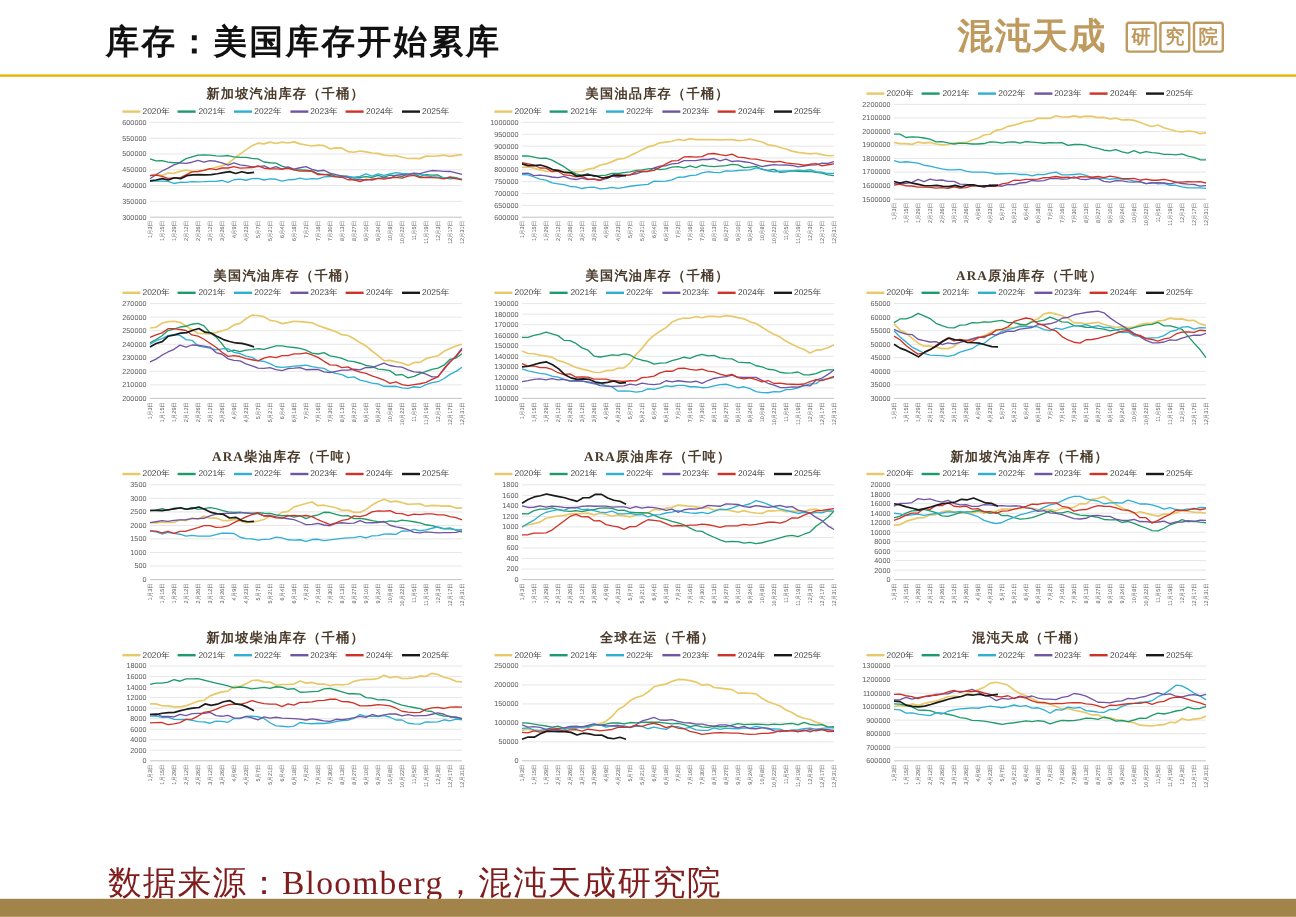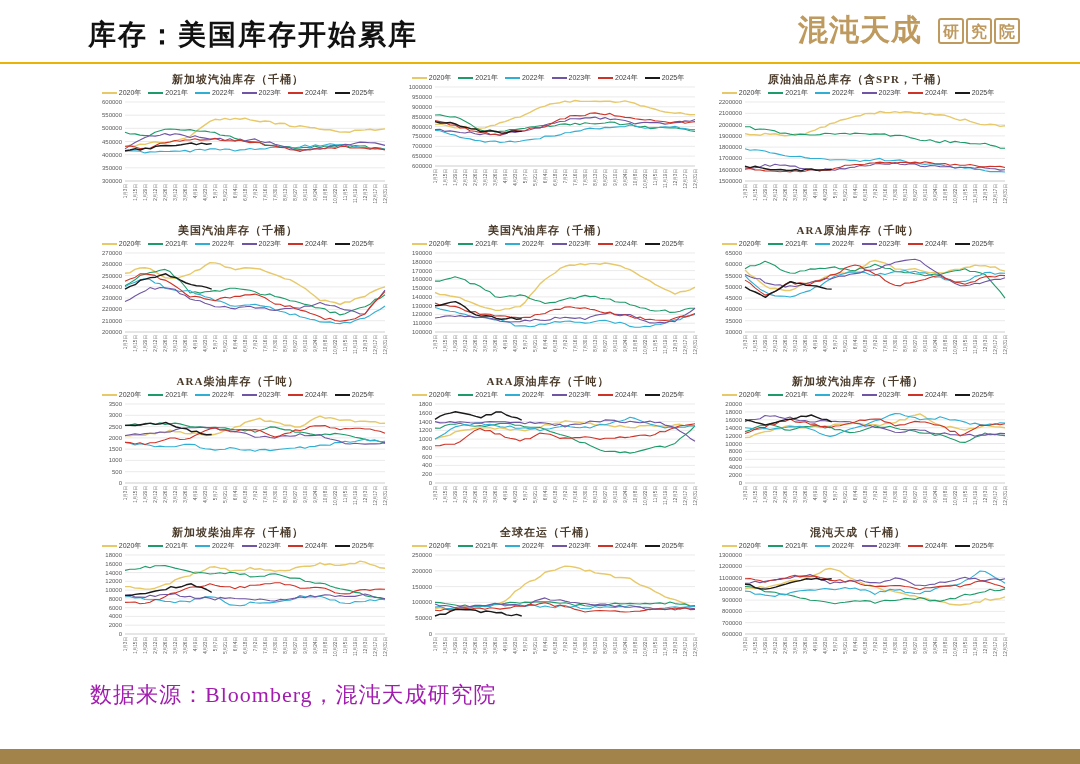--- a/index.html
+++ b/index.html
@@ -21,21 +21,21 @@
   .chart { width:306px; height:151px; }
   .chart-title { text-align:center; font-size:11px; font-weight:600; color:#4a3b2a;
                  letter-spacing:1px; height:15px; line-height:15px; white-space:nowrap; }
   .chart-legend { display:flex; justify-content:center; align-items:center; gap:7px;
                   height:12px; }
   .legend-item { display:flex; align-items:center; gap:2px; }
   .legend-swatch { display:inline-block; width:15px; height:2px; }
   .legend-label { font-size:7px; color:#404040; font-family:"Liberation Sans",sans-serif; }
   .plot-svg { display:block; }
   
-  .footer-source { position:absolute; left:90px; top:680px; font-size:22px; color:#a21caf;
+  .footer-source { position:absolute; left:90px; top:717px; font-size:28px; color:#7f1d1d;
                    letter-spacing:1px; }
   .bottom-bar { position:absolute; left:0; top:749px; width:1080px; height:15px; }
 </style>
 </head>
 <body>
 
 <div class="header">
   <div class="page-title">库存：美国库存开始累库</div>
   <div class="logo">
     <span class="logo-main">混沌天成</span>
@@ -120,20 +120,21 @@
         <text x="300.0" y="85" transform="rotate(-90 300.0 85)" text-anchor="end" font-size="4.6" fill="#595959" dy="1.6" font-family="Liberation Sans, sans-serif">12月31日</text>
         <path d="M40.0 47.8L45.0 46.2L50.0 47.2L55.0 45.2L60.0 45.4L65.0 43.8L70.0 42.8L75.0 43.8L80.0 43.7L85.0 42.7L90.0 41.8L95.0 40.4L100.0 39.2L105.0 37.3L110.0 33.1L115.0 29.4L120.0 25.9L125.0 22.4L130.0 20.3L135.0 20.9L140.0 19.4L145.0 20.6L150.0 19.4L155.0 20.2L160.0 19.2L165.0 20.9L170.0 21.8L175.0 22.7L180.0 22.0L185.0 22.4L190.0 25.0L195.0 24.2L200.0 24.5L205.0 27.3L210.0 27.9L215.0 26.8L220.0 27.6L225.0 28.5L230.0 28.8L235.0 30.3L240.0 30.8L245.0 30.7L250.0 32.0L255.0 33.1L260.0 33.0L265.0 33.2L270.0 31.1L275.0 31.2L280.0 30.9L285.0 30.3L290.0 31.3L295.0 30.5L300.0 29.9" fill="none" stroke="#e8c96a" stroke-width="1.4" stroke-linejoin="round"></path>
         <path d="M40.0 33.3L45.0 35.0L50.0 34.9L55.0 36.1L60.0 36.6L65.0 36.3L70.0 33.2L75.0 31.8L80.0 30.3L85.0 30.1L90.0 30.3L95.0 30.9L100.0 31.1L105.0 30.6L110.0 31.7L115.0 32.2L120.0 32.1L125.0 33.0L130.0 33.4L135.0 36.0L140.0 36.6L145.0 37.0L150.0 39.4L155.0 40.9L160.0 42.3L165.0 42.6L170.0 42.9L175.0 43.4L180.0 45.8L185.0 46.5L190.0 46.1L195.0 48.0L200.0 47.6L205.0 47.9L210.0 49.5L215.0 48.9L220.0 48.2L225.0 48.9L230.0 47.1L235.0 48.6L240.0 47.0L245.0 47.4L250.0 48.2L255.0 45.8L260.0 45.9L265.0 48.2L270.0 46.5L275.0 47.0L280.0 46.8L285.0 49.6L290.0 48.5L295.0 49.0L300.0 50.4" fill="none" stroke="#1e9b6a" stroke-width="1.1" stroke-linejoin="round"></path>
         <path d="M40.0 52.2L45.0 51.7L50.0 51.9L55.0 52.2L60.0 53.9L65.0 52.9L70.0 53.0L75.0 52.4L80.0 52.5L85.0 52.4L90.0 52.1L95.0 52.2L100.0 51.4L105.0 52.9L110.0 50.8L115.0 50.2L120.0 51.2L125.0 49.9L130.0 49.7L135.0 51.0L140.0 50.0L145.0 50.4L150.0 52.0L155.0 50.9L160.0 50.6L165.0 49.5L170.0 50.5L175.0 49.9L180.0 50.0L185.0 48.4L190.0 48.1L195.0 48.1L200.0 48.5L205.0 48.2L210.0 48.7L215.0 48.0L220.0 45.9L225.0 47.7L230.0 45.9L235.0 47.1L240.0 46.0L245.0 44.8L250.0 45.6L255.0 45.8L260.0 45.6L265.0 46.3L270.0 47.2L275.0 48.3L280.0 48.6L285.0 49.1L290.0 50.1L295.0 49.6L300.0 50.4" fill="none" stroke="#2fafd4" stroke-width="1.1" stroke-linejoin="round"></path>
         <path d="M40.0 49.9L45.0 46.6L50.0 43.5L55.0 41.1L60.0 38.4L65.0 36.7L70.0 37.1L75.0 36.2L80.0 34.6L85.0 36.1L90.0 34.8L95.0 35.4L100.0 36.8L105.0 38.6L110.0 36.8L115.0 38.4L120.0 39.1L125.0 40.0L130.0 39.9L135.0 39.2L140.0 41.5L145.0 39.8L150.0 41.9L155.0 40.0L160.0 41.9L165.0 40.8L170.0 39.9L175.0 42.2L180.0 43.5L185.0 42.9L190.0 45.2L195.0 46.5L200.0 47.7L205.0 48.9L210.0 51.0L215.0 50.6L220.0 51.1L225.0 50.3L230.0 49.6L235.0 49.0L240.0 49.7L245.0 46.9L250.0 46.5L255.0 47.0L260.0 45.2L265.0 45.7L270.0 44.3L275.0 43.1L280.0 43.4L285.0 43.8L290.0 43.9L295.0 45.1L300.0 46.4" fill="none" stroke="#6f55a3" stroke-width="1.1" stroke-linejoin="round"></path>
         <path d="M40.0 47.2L45.0 47.0L50.0 48.0L55.0 49.6L60.0 49.3L65.0 49.3L70.0 46.7L75.0 44.3L80.0 43.9L85.0 43.0L90.0 41.5L95.0 42.3L100.0 41.0L105.0 41.0L110.0 39.8L115.0 41.1L120.0 40.9L125.0 40.6L130.0 39.3L135.0 41.2L140.0 41.8L145.0 41.7L150.0 41.9L155.0 41.3L160.0 42.5L165.0 43.6L170.0 43.5L175.0 43.8L180.0 46.5L185.0 46.3L190.0 47.3L195.0 48.4L200.0 48.7L205.0 50.8L210.0 50.9L215.0 52.4L220.0 50.5L225.0 51.0L230.0 49.7L235.0 50.3L240.0 49.2L245.0 48.8L250.0 49.5L255.0 47.8L260.0 47.2L265.0 49.0L270.0 48.7L275.0 49.0L280.0 49.2L285.0 50.1L290.0 48.9L295.0 49.9L300.0 50.9" fill="none" stroke="#cf3327" stroke-width="1.1" stroke-linejoin="round"></path>
         <path d="M40.0 51.7L45.1 51.0L50.2 49.8L55.3 51.0L60.4 49.1L65.5 49.9L70.6 47.4L75.7 46.7L80.8 46.5L85.9 46.8L91.0 46.5L96.1 45.8L101.2 44.9L106.3 44.0L111.4 45.6L116.5 44.1L121.6 45.3L126.7 44.6" fill="none" stroke="#1a1a1a" stroke-width="1.4" stroke-linejoin="round"></path>
       </svg>
     </div>
     <div class="chart">
+      <div class="chart-title">美国油品库存（千桶）</div>
       <div class="chart-legend">
         <span class="legend-item">
           <span class="legend-swatch" style="background: rgb(232, 201, 106);"></span>
           <span class="legend-label">2020年</span>
         </span>
         <span class="legend-item">
           <span class="legend-swatch" style="background: rgb(30, 155, 106);"></span>
           <span class="legend-label">2021年</span>
         </span>
         <span class="legend-item">
@@ -201,21 +202,20 @@
         <text x="300.0" y="85" transform="rotate(-90 300.0 85)" text-anchor="end" font-size="4.6" fill="#595959" dy="1.6" font-family="Liberation Sans, sans-serif">12月31日</text>
         <path d="M40.0 40.5L45.0 40.1L50.0 41.1L55.0 42.6L60.0 43.7L65.0 43.9L70.0 42.4L75.0 44.6L80.0 44.7L85.0 44.1L90.0 43.9L95.0 41.8L100.0 41.1L105.0 38.7L110.0 37.6L115.0 35.7L120.0 33.6L125.0 33.1L130.0 30.7L135.0 28.4L140.0 25.7L145.0 23.4L150.0 22.1L155.0 20.0L160.0 19.4L165.0 18.7L170.0 17.2L175.0 18.1L180.0 16.5L185.0 17.3L190.0 17.4L195.0 17.4L200.0 17.3L205.0 17.5L210.0 17.3L215.0 17.3L220.0 18.2L225.0 17.9L230.0 16.9L235.0 18.1L240.0 19.3L245.0 21.7L250.0 22.3L255.0 23.9L260.0 25.2L265.0 26.9L270.0 28.0L275.0 28.6L280.0 29.2L285.0 28.7L290.0 29.9L295.0 30.8L300.0 30.6" fill="none" stroke="#e8c96a" stroke-width="1.4" stroke-linejoin="round"></path>
         <path d="M40.0 31.0L45.0 30.9L50.0 32.0L55.0 33.0L60.0 32.8L65.0 34.5L70.0 37.2L75.0 39.9L80.0 43.4L85.0 45.9L90.0 47.2L95.0 45.8L100.0 48.0L105.0 47.4L110.0 47.0L115.0 45.5L120.0 45.6L125.0 44.9L130.0 44.2L135.0 43.0L140.0 42.5L145.0 41.8L150.0 41.3L155.0 42.4L160.0 41.7L165.0 40.3L170.0 39.9L175.0 40.9L180.0 39.3L185.0 40.6L190.0 38.7L195.0 39.5L200.0 39.9L205.0 39.5L210.0 39.0L215.0 38.0L220.0 38.4L225.0 40.7L230.0 40.2L235.0 39.6L240.0 42.2L245.0 43.1L250.0 42.2L255.0 44.6L260.0 44.2L265.0 43.3L270.0 43.8L275.0 43.9L280.0 43.8L285.0 44.6L290.0 45.3L295.0 46.7L300.0 47.4" fill="none" stroke="#1e9b6a" stroke-width="1.1" stroke-linejoin="round"></path>
         <path d="M40.0 46.4L45.0 46.8L50.0 48.5L55.0 50.3L60.0 51.1L65.0 53.4L70.0 54.2L75.0 54.9L80.0 56.4L85.0 56.7L90.0 58.1L95.0 57.2L100.0 57.0L105.0 58.4L110.0 58.0L115.0 57.1L120.0 58.0L125.0 57.2L130.0 56.2L135.0 55.6L140.0 55.0L145.0 54.7L150.0 52.0L155.0 52.1L160.0 51.9L165.0 50.9L170.0 48.7L175.0 48.5L180.0 47.4L185.0 46.9L190.0 45.1L195.0 44.1L200.0 44.7L205.0 44.9L210.0 43.4L215.0 43.6L220.0 43.1L225.0 42.7L230.0 42.6L235.0 40.9L240.0 41.7L245.0 43.3L250.0 44.2L255.0 43.7L260.0 43.5L265.0 43.3L270.0 42.7L275.0 43.3L280.0 42.3L285.0 44.1L290.0 44.5L295.0 45.6L300.0 45.5" fill="none" stroke="#2fafd4" stroke-width="1.1" stroke-linejoin="round"></path>
         <path d="M40.0 45.5L45.0 45.3L50.0 47.4L55.0 46.9L60.0 47.6L65.0 48.5L70.0 49.0L75.0 47.9L80.0 49.8L85.0 50.6L90.0 49.5L95.0 50.6L100.0 50.1L105.0 51.3L110.0 49.9L115.0 47.7L120.0 48.5L125.0 47.4L130.0 46.7L135.0 45.8L140.0 44.2L145.0 43.9L150.0 41.0L155.0 39.5L160.0 39.1L165.0 37.5L170.0 37.2L175.0 34.8L180.0 34.8L185.0 34.9L190.0 33.9L195.0 33.9L200.0 33.1L205.0 35.1L210.0 33.6L215.0 35.6L220.0 35.0L225.0 35.8L230.0 36.5L235.0 38.1L240.0 39.9L245.0 38.9L250.0 38.2L255.0 38.6L260.0 38.4L265.0 38.9L270.0 40.1L275.0 39.5L280.0 38.6L285.0 38.4L290.0 36.9L295.0 37.2L300.0 35.6" fill="none" stroke="#6f55a3" stroke-width="1.1" stroke-linejoin="round"></path>
         <path d="M40.0 36.6L45.0 37.6L50.0 38.5L55.0 41.0L60.0 41.1L65.0 44.0L70.0 43.7L75.0 46.8L80.0 47.2L85.0 48.4L90.0 47.9L95.0 50.2L100.0 50.5L105.0 51.2L110.0 48.4L115.0 47.9L120.0 46.6L125.0 47.1L130.0 46.8L135.0 44.2L140.0 43.6L145.0 43.8L150.0 42.9L155.0 40.5L160.0 37.5L165.0 35.0L170.0 34.8L175.0 31.8L180.0 31.5L185.0 31.9L190.0 31.5L195.0 29.3L200.0 28.9L205.0 29.9L210.0 30.7L215.0 29.4L220.0 31.9L225.0 32.3L230.0 33.4L235.0 33.6L240.0 34.7L245.0 35.4L250.0 36.0L255.0 35.5L260.0 36.7L265.0 37.3L270.0 37.8L275.0 38.7L280.0 37.9L285.0 37.3L290.0 39.2L295.0 38.3L300.0 37.6" fill="none" stroke="#cf3327" stroke-width="1.1" stroke-linejoin="round"></path>
         <path d="M40.0 37.6L45.1 39.0L50.2 39.0L55.3 38.5L60.4 40.0L65.5 42.3L70.6 43.2L75.7 44.7L80.8 45.0L85.9 47.8L91.0 47.2L96.1 46.8L101.2 47.5L106.3 49.1L111.4 49.0L116.5 46.9L121.6 47.3L126.7 47.4" fill="none" stroke="#1a1a1a" stroke-width="1.4" stroke-linejoin="round"></path>
       </svg>
     </div>
     <div class="chart">
-      <div class="chart-title">原油油品总库存（含SPR，千桶）</div>
       <div class="chart-legend">
         <span class="legend-item">
           <span class="legend-swatch" style="background: rgb(232, 201, 106);"></span>
           <span class="legend-label">2020年</span>
         </span>
         <span class="legend-item">
           <span class="legend-swatch" style="background: rgb(30, 155, 106);"></span>
           <span class="legend-label">2021年</span>
         </span>
         <span class="legend-item">

